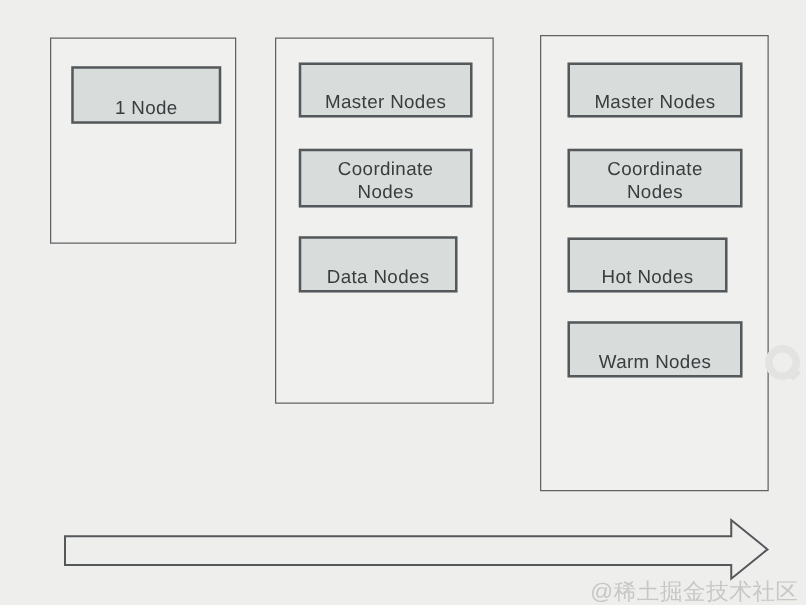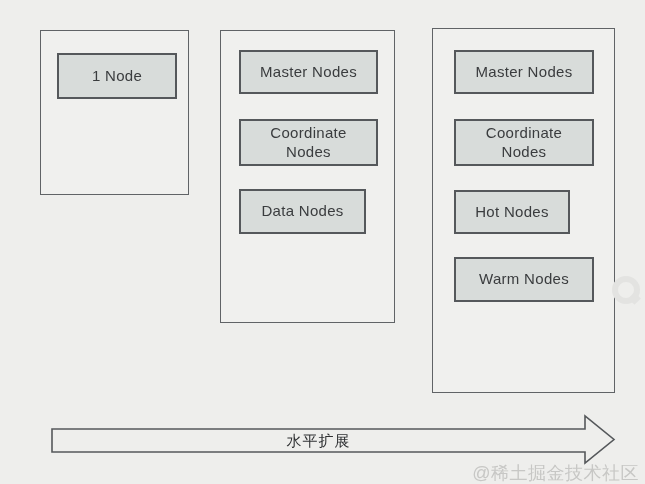--- a/index.html
+++ b/index.html
@@ -20,21 +20,21 @@
   }
   .cluster-1 { left: 40px;  top: 30px; width: 149px; height: 165px; }
   .cluster-2 { left: 220px; top: 30px; width: 175px; height: 293px; }
   .cluster-3 { left: 432px; top: 28px; width: 183px; height: 365px; }
 
   .node {
     position: absolute;
     background: #d8dcda;
     border: 2px solid #55585b;
     display: flex;
-    align-items: center;
+    align-items: flex-end;
     justify-content: center;
     text-align: center;
   }
   .node-label {
     font-size: 15px;
     line-height: 1.25;
     color: #3a3c3e;
     letter-spacing: 0.3px;
     white-space: pre-line;
   }
@@ -43,21 +43,21 @@
   .c1-n0 { left: 16px; top: 22px; width: 120px; height: 46px; }
 
   
   .c2-n0 { left: 18px; top: 19px;  width: 139px; height: 44px; }
   .c2-n1 { left: 18px; top: 88px;  width: 139px; height: 47px; }
   .c2-n2 { left: 18px; top: 158px; width: 127px; height: 45px; }
 
   
   .c3-n0 { left: 21px; top: 21px;  width: 140px; height: 44px; }
   .c3-n1 { left: 21px; top: 90px;  width: 140px; height: 47px; }
-  .c3-n2 { left: 21px; top: 161px; width: 116px; height: 44px; }
+  .c3-n2 { left: 21px; top: 161px; width: 128px; height: 44px; }
   .c3-n3 { left: 21px; top: 228px; width: 140px; height: 45px; }
   .c3-n4 { left: 21px; top: 298px; width: 140px; height: 45px; }
 
   .scale-arrow-svg {
     position: absolute;
     left: 45px; top: 408px;
     width: 580px; height: 65px;
   }
   .arrow-label {
     position: absolute;
@@ -130,18 +130,17 @@
       <span class="node-label">Hot Nodes</span>
     </div>
     <div class="node c3-n3">
       <span class="node-label">Warm Nodes</span>
     </div>
   </div>
 
   <svg class="scale-arrow-svg" viewBox="0 0 580 65" xmlns="http://www.w3.org/2000/svg">
     <polygon points="7,21 540,21 540,8 569,31.5 540,55 540,44 7,44" fill="#eeeeec" stroke="#55585b" stroke-width="1.6" stroke-linejoin="miter"></polygon>
   </svg>
-  <div class="arrow-label">水平扩展</div>
 
   <div class="wm-logo"></div>
   <div class="wm-text">@稀土掘金技术社区</div>
 
 </div>
 
 </body></html>

